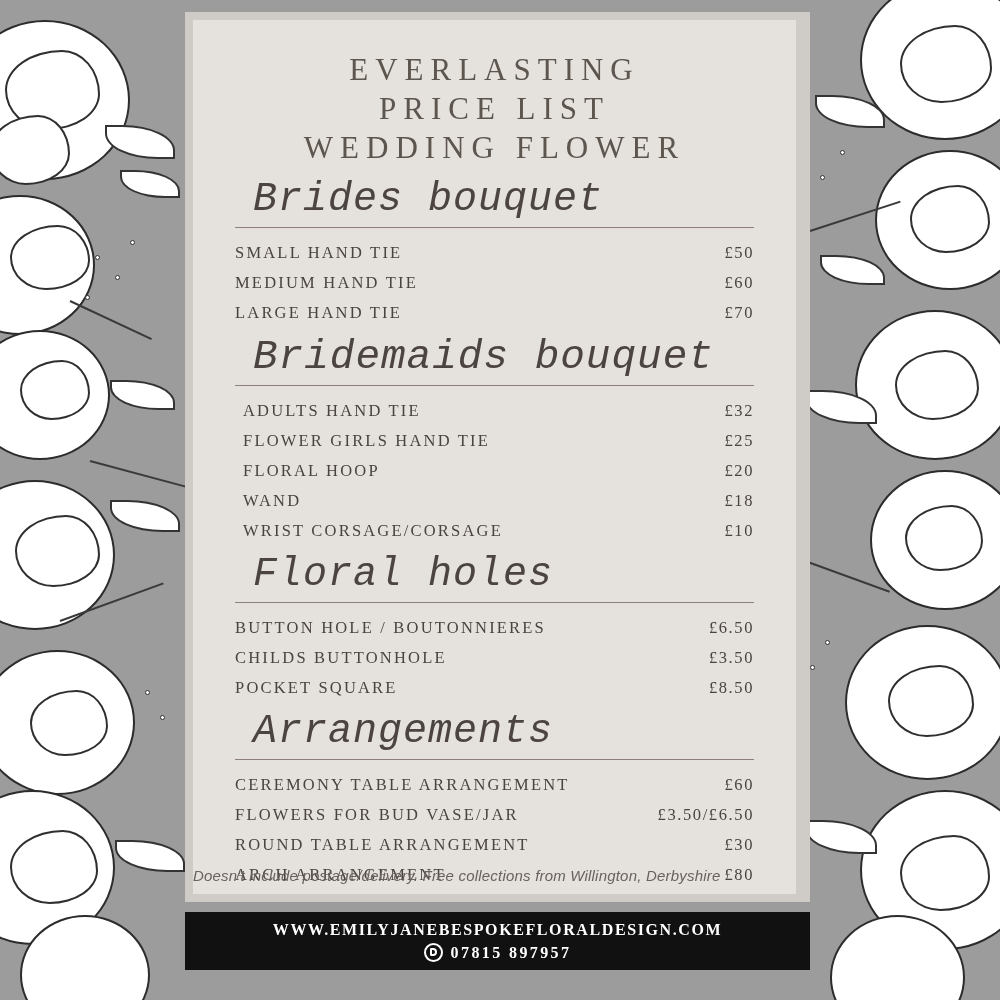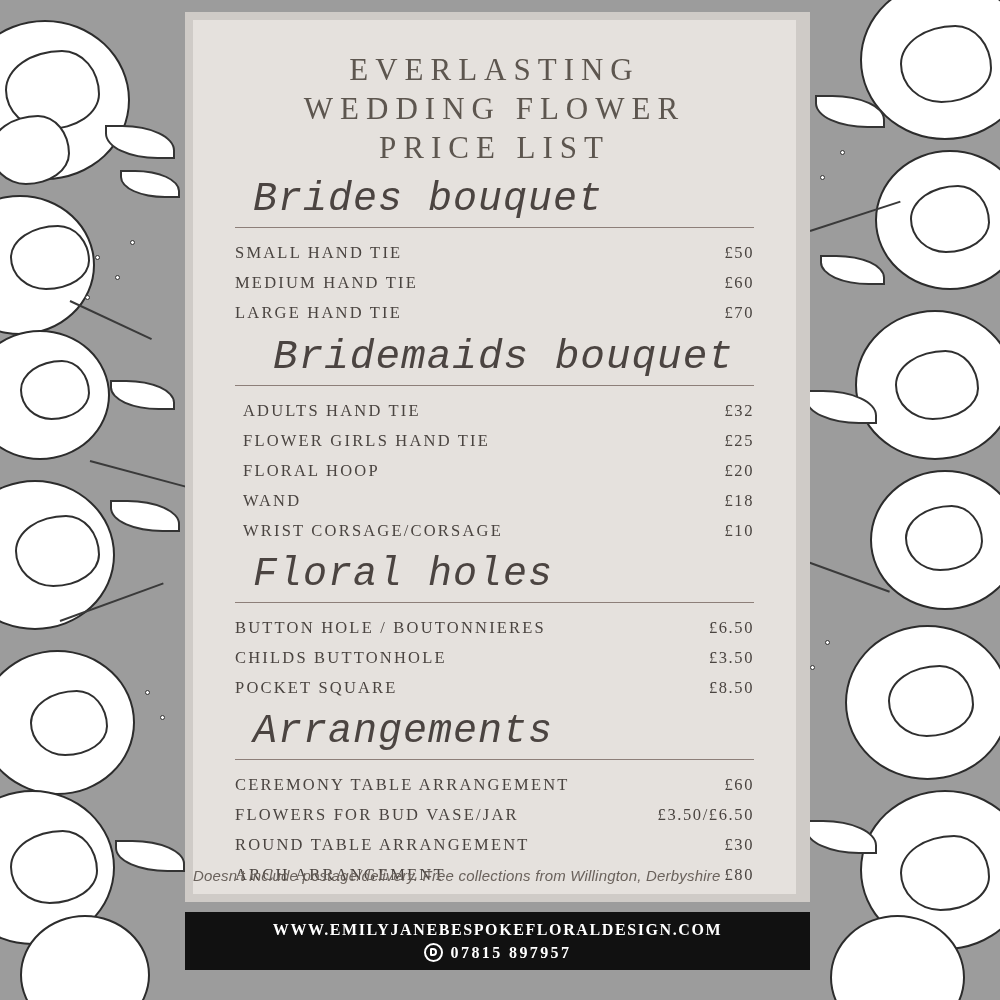--- a/index.html
+++ b/index.html
@@ -118,21 +118,21 @@
     font-family: Liberation Mono, monospace;
     font-style: italic;
     font-size: 40px;
     color: #4b4441;
     letter-spacing: 1px;
     padding-left: 18px;
     line-height: 1.05;
     margin: 8px 0 2px 0;
     white-space: nowrap;
   }
-  .section-head.big { font-size: 41px; text-align: center; }
+  .section-head.big { font-size: 41px; }
 
   .rule {
     height: 1px;
     background: #8d7f79;
     margin: 6px 0 10px 0;
   }
 
   .rows { margin: 0; }
 
   .row {
@@ -279,22 +279,22 @@
       <div class="blossom" style="left:30px;top:915px;width:135px;height:125px;"></div>
     </div>
   </div>
 
   <div id="card-shadow"></div>
 
   <div id="card">
 
     <div class="title-block">
       <span class="title-line">Everlasting</span>
+      <span class="title-line">Price List</span>
       <span class="title-line">Wedding Flower</span>
-      <span class="title-line">Price List</span>
     </div>
 
     <div class="content">
 
       <div class="section">
         <div class="section-head">Brides bouquet</div>
         <div class="rule"></div>
         <div class="rows">
           <div class="row">
             <span class="item">Small Hand Tie</span>

